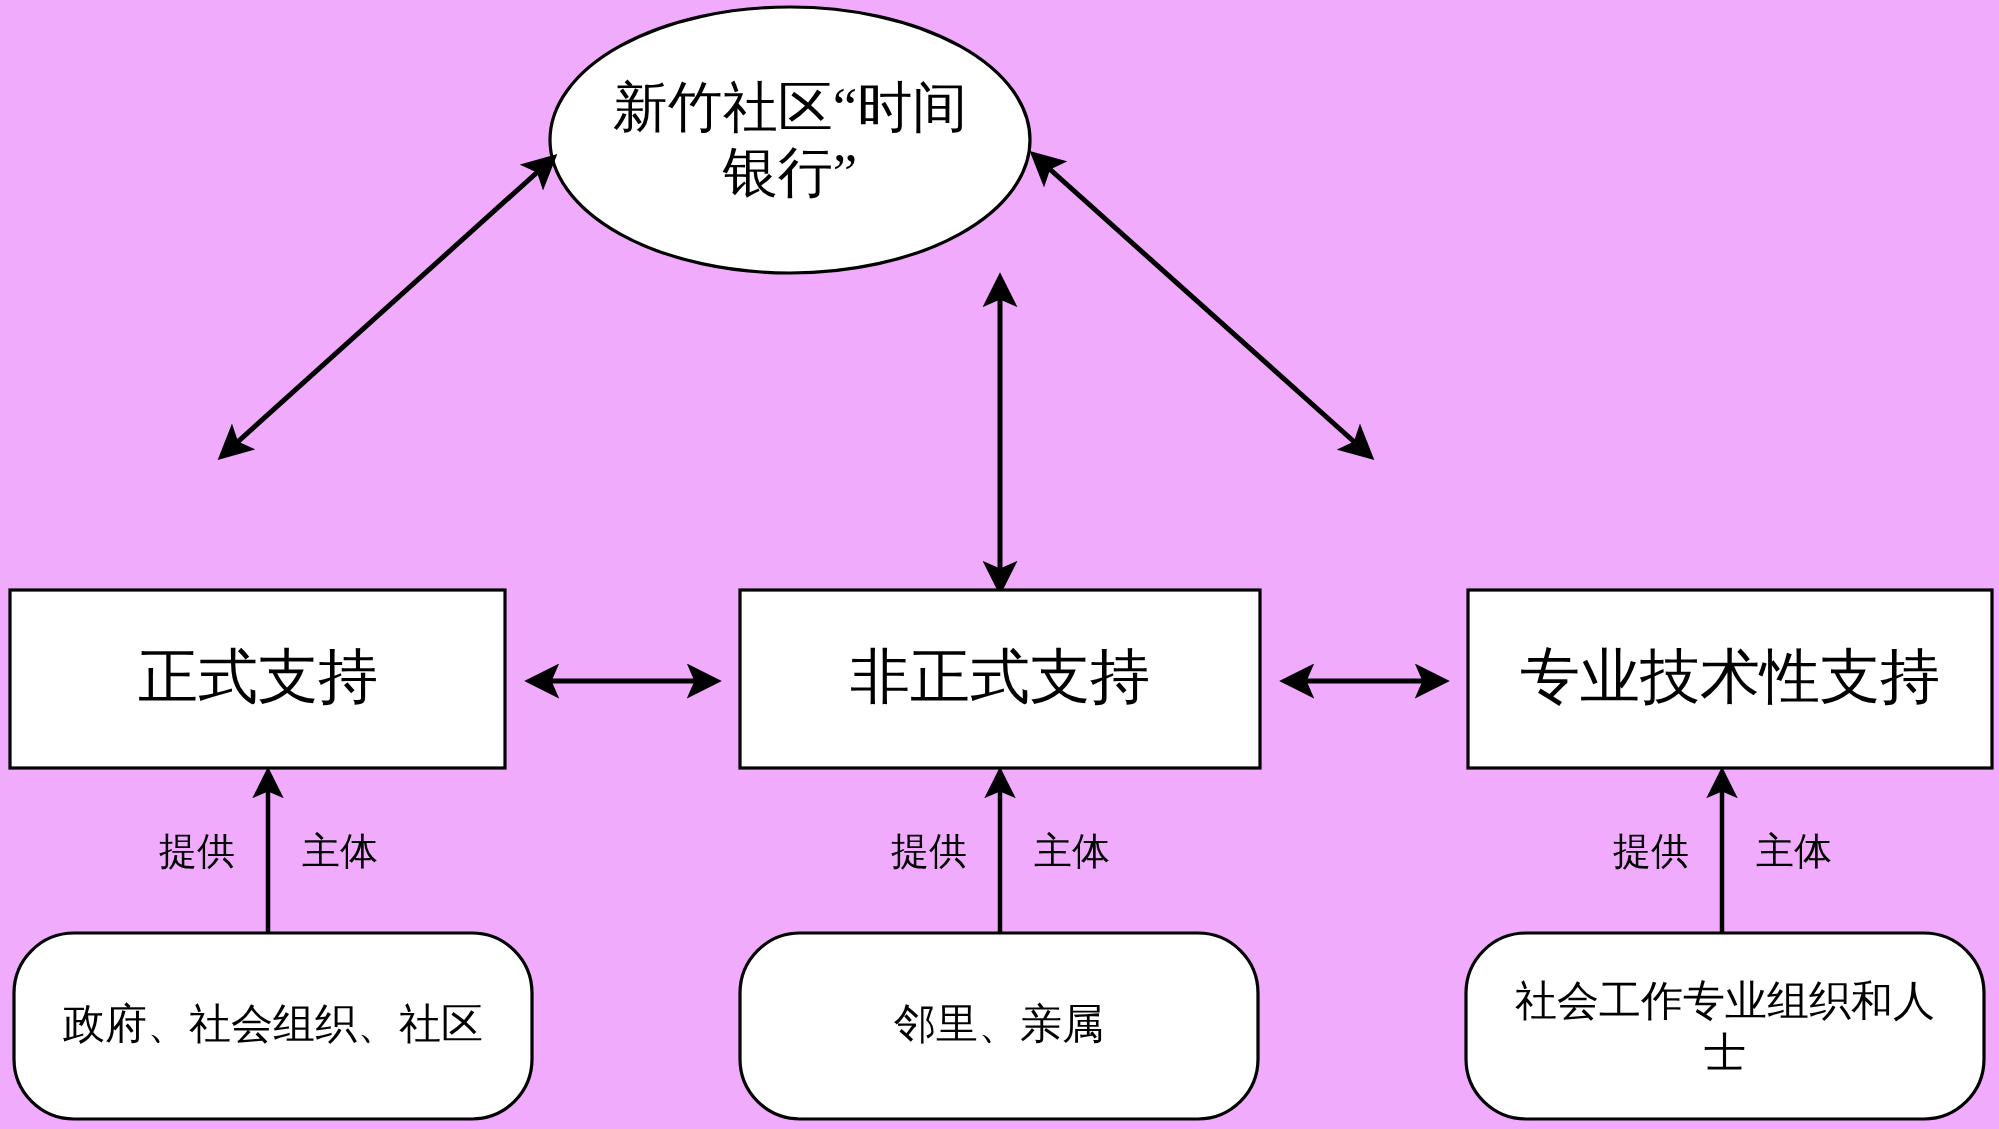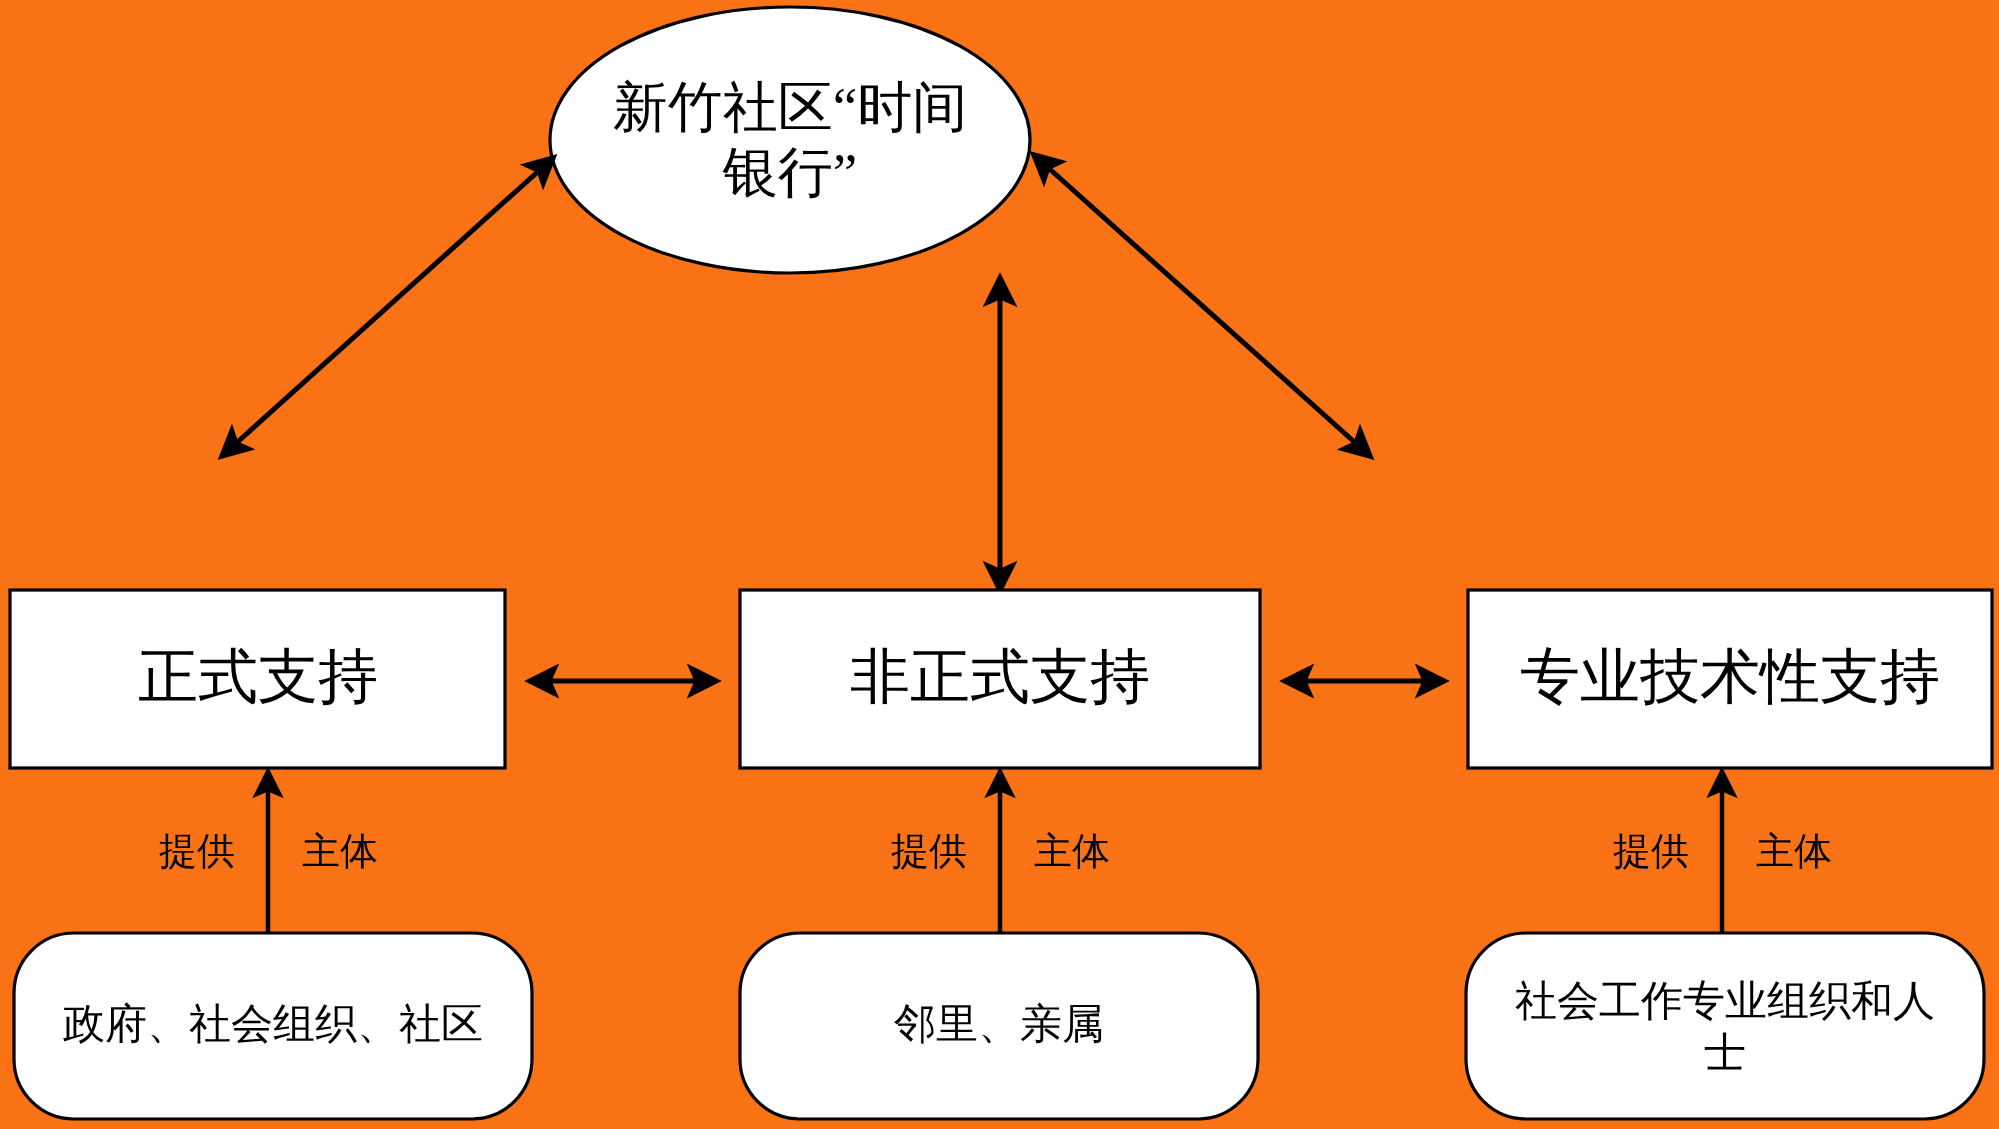--- a/index.html
+++ b/index.html
@@ -7,21 +7,21 @@
     padding: 0;
     background: #ffffff;
   }
   body {
     font-family: "Liberation Serif", "DejaVu Serif", serif;
   }
   #diagram-root {
     position: relative;
     width: 1999px;
     height: 1129px;
-    background: #f97316;
+    background: #f0abfc;
     overflow: hidden;
   }
   svg.canvas {
     position: absolute;
     top: 0;
     left: 0;
     width: 1999px;
     height: 1129px;
     display: block;
   }

